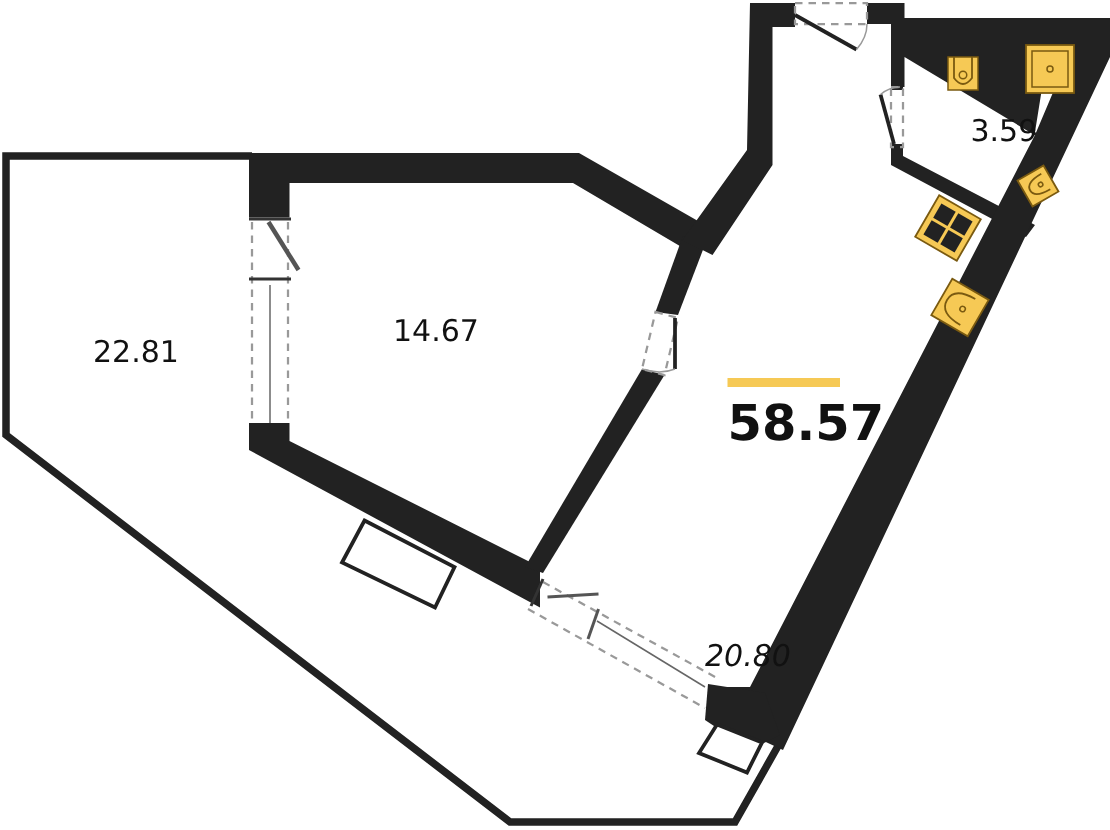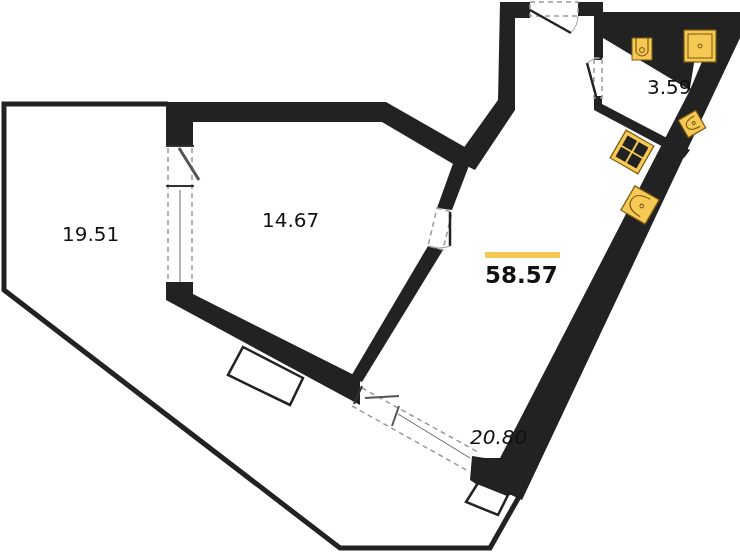--- a/index.html
+++ b/index.html
@@ -1,20 +1,20 @@
 <!DOCTYPE html>
 <html><head>
   <meta charset="utf-8">
   <style>
     html, body { margin: 0; padding: 0; background: #ffffff; }
     body { width: 740px; height: 553px; overflow: hidden; font-family: "Liberation Sans", "DejaVu Sans", sans-serif; }
     .plan { position: relative; width: 740px; height: 553px; }
     svg { position: absolute; left: 0; top: 0; }
     .room-label { position: absolute; font-family: "DejaVu Sans", "Liberation Sans", sans-serif; font-size: 20px; color: #111111; white-space: nowrap; }
-    .total-area { position: absolute; font-family: "DejaVu Sans", "Liberation Sans", sans-serif; font-weight: bold; font-size: 23px; color: #111111; }
+    .total-area { position: absolute; font-family: "DejaVu Sans", "Liberation Sans", sans-serif; font-weight: bold; font-size: 33px; color: #111111; }
     .total-bar { position: absolute; height: 6px; }
   </style>
 </head>
 <body>
 
 <div class="plan">
   <svg width="740" height="553" viewBox="0 0 740 553">
 
     <polyline points="168,104 4,104 4,290 340,548 490,548 520,495" fill="none" stroke="#222" stroke-width="5" stroke-linejoin="miter"></polyline>
 
@@ -102,20 +102,20 @@
       <rect x="633" y="153" width="11" height="11" fill="#222"></rect>
     </g>
 
     <g transform="rotate(30 640 205)">
       <rect x="626" y="191" width="28" height="28" fill="#F6C955" stroke="#7a5a10" stroke-width="1.2"></rect>
       <path d="M646,195 Q630,195 630,205 Q630,215 646,215" fill="none" stroke="#7a5a10" stroke-width="1.2"></path>
       <circle cx="642" cy="205" r="1.8" fill="none" stroke="#7a5a10" stroke-width="1"></circle>
     </g>
   </svg>
 
-  <div class="room-label" style="left:62px; top:222px;">19.51</div>
+  <div class="room-label" style="left:62px; top:222px;">22.81</div>
   <div class="room-label" style="left:262px; top:208px;">14.67</div>
   <div class="room-label" style="left:470px; top:425px;font-style:italic;">20.80</div>
   <div class="room-label" style="left:647px; top:75px;">3.59</div>
 
   <div class="total-bar" style="left:485px; top:252px; width:75px; background:#F6C955;"></div>
   <div class="total-area" style="left:485px; top:262px;">58.57</div>
 </div>
 
 </body></html>

